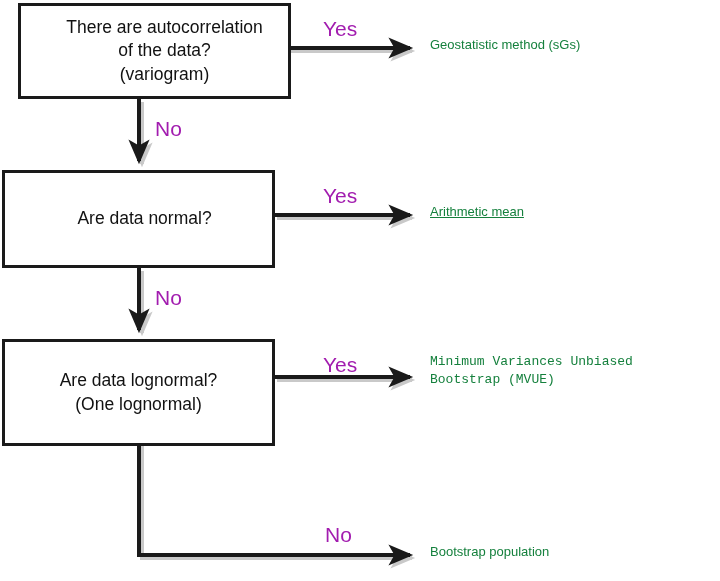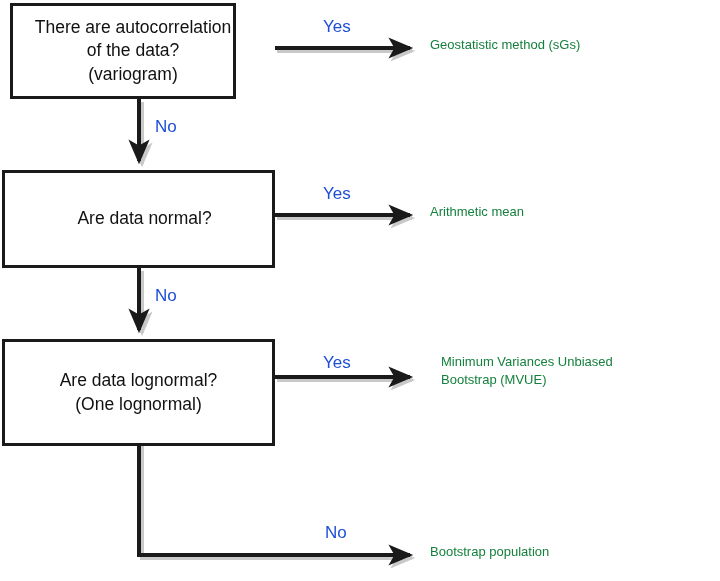--- a/index.html
+++ b/index.html
@@ -29,22 +29,22 @@
     line-height: 1.35;
     text-align: center;
     z-index: 3;
   }
   .decision-box .line {
     display: block;
     white-space: nowrap;
   }
   .edge-label {
     position: absolute;
-    color: #1d4ed8;
-    font-size: 17px;
+    color: #a21caf;
+    font-size: 21px;
     line-height: 1;
     white-space: nowrap;
     z-index: 4;
   }
   .outcome {
     position: absolute;
     color: #15803d;
     font-size: 13px;
     line-height: 1.35;
     white-space: nowrap;
@@ -93,21 +93,21 @@
 
     <path d="M275,215 L410,215" stroke="#1a1a1a" stroke-width="4" fill="none" marker-end="url(#arrowhead)"></path>
 
     <path d="M139,268 L139,330" stroke="#1a1a1a" stroke-width="4" fill="none" marker-end="url(#arrowhead)"></path>
 
     <path d="M275,377 L410,377" stroke="#1a1a1a" stroke-width="4" fill="none" marker-end="url(#arrowhead)"></path>
 
     <path d="M139,439 L139,555 L410,555" stroke="#1a1a1a" stroke-width="4" fill="none" stroke-linejoin="miter" marker-end="url(#arrowhead)"></path>
   </svg>
 
-  <div class="decision-box" style="left:10px; top:3px; width:226px; height:96px;padding-left:20px;">
+  <div class="decision-box" style="left:18px; top:3px; width:273px; height:96px;padding-left:20px;">
     <span class="line">There are autocorrelation</span>
     <span class="line">of the data?</span>
     <span class="line">(variogram)</span>
   </div>
 
   <div class="decision-box" style="left:2px; top:170px; width:273px; height:98px;padding-left:12px;">
     <span class="line">Are data normal?</span>
   </div>
 
   <div class="decision-box" style="left:2px; top:339px; width:273px; height:107px;">
@@ -121,25 +121,25 @@
   <div class="edge-label" style="left:323px; top:185px;">Yes</div>
   <div class="edge-label" style="left:155px; top:287px;">No</div>
 
   <div class="edge-label" style="left:323px; top:354px;">Yes</div>
   <div class="edge-label" style="left:325px; top:524px;">No</div>
 
   <div class="outcome" style="left:430px; top:36px;">
     <span class="line">Geostatistic method (sGs)</span>
   </div>
 
-  <div class="outcome" style="left:430px; top:203px;">
+  <div class="outcome" style="left:430px; top:203px;text-decoration:underline;">
     <span class="line">Arithmetic mean</span>
   </div>
 
-  <div class="outcome" style="left:441px; top:353px;">
+  <div class="outcome" style="left:430px; top:353px;font-family:Liberation Mono, monospace;">
     <span class="line">Minimum Variances  Unbiased</span>
     <span class="line">Bootstrap (MVUE)</span>
   </div>
 
   <div class="outcome" style="left:430px; top:543px;">
     <span class="line">Bootstrap population</span>
   </div>
 
 </div>
 

